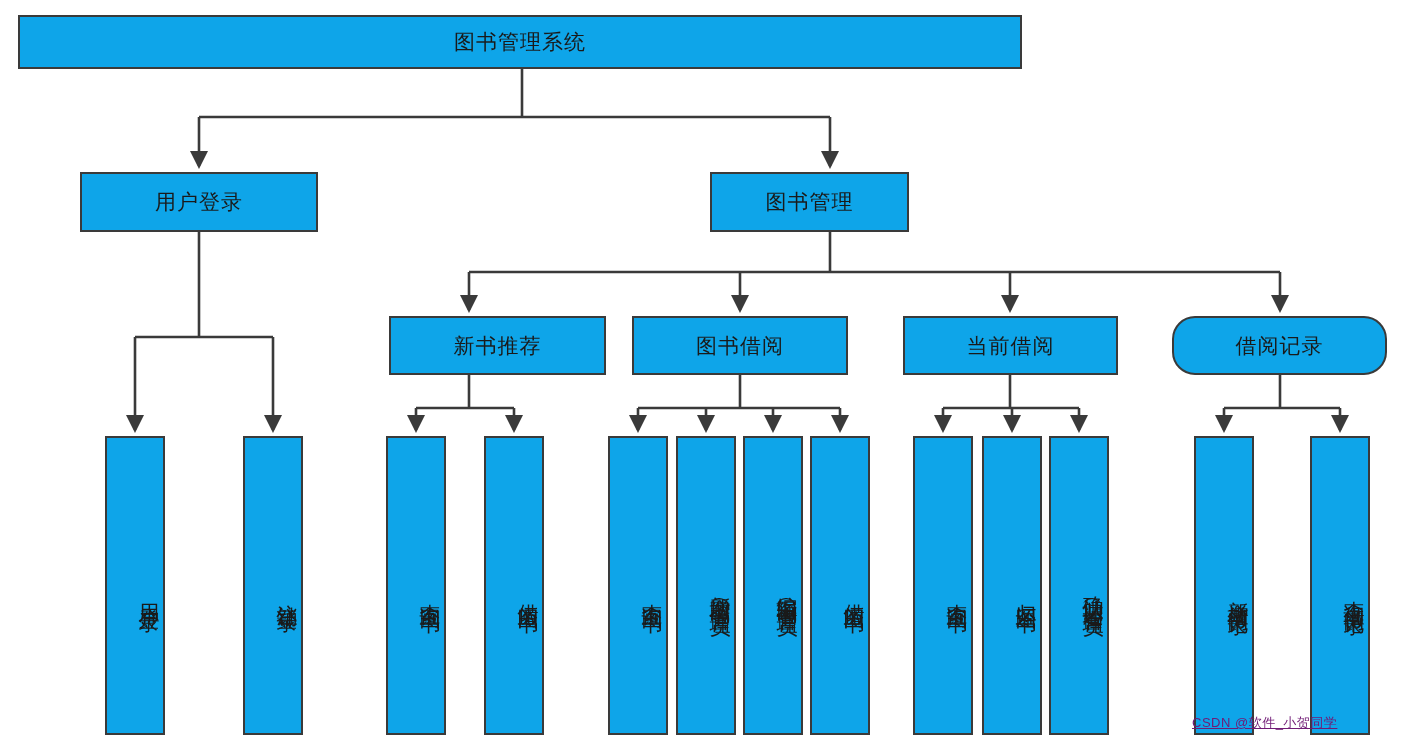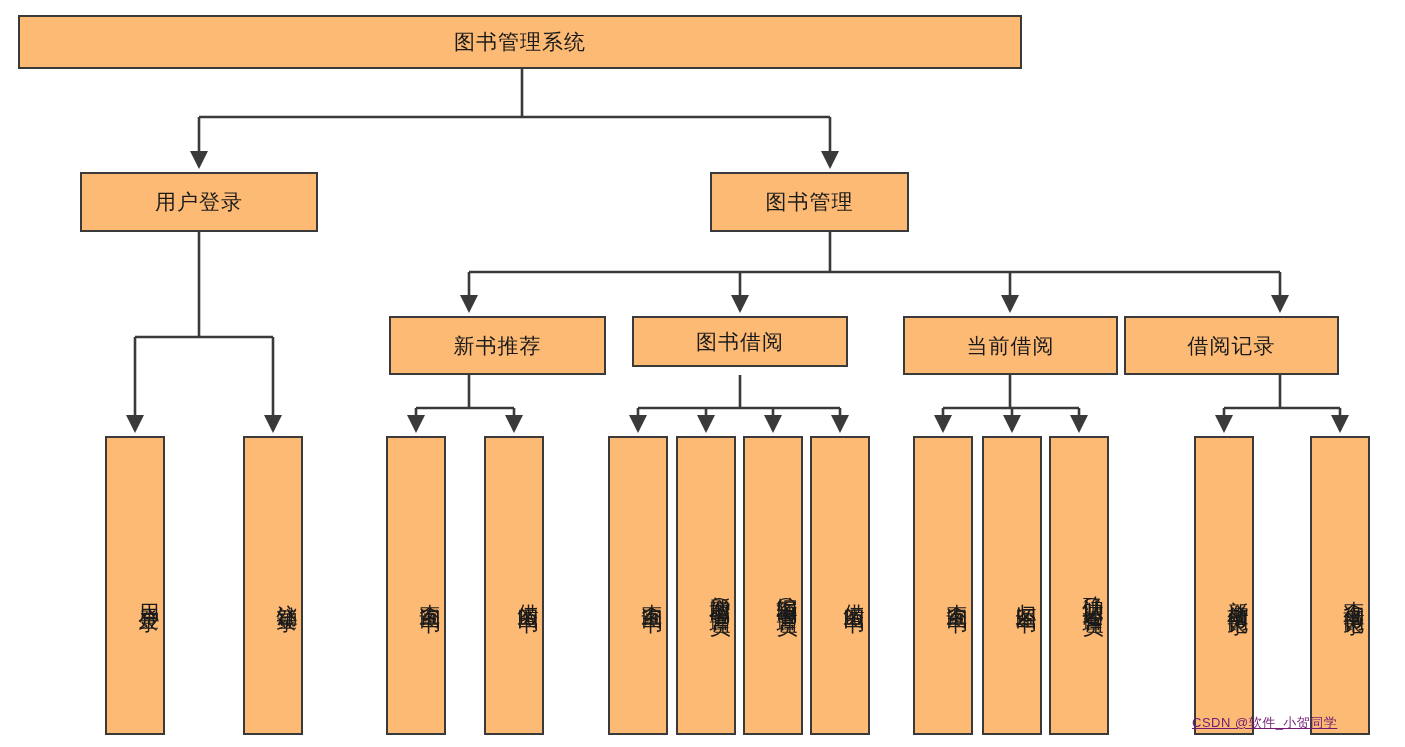--- a/index.html
+++ b/index.html
@@ -22,21 +22,21 @@
     left: 0;
     top: 0;
     width: 1405px;
     height: 747px;
     pointer-events: none;
   }
   .node {
     position: absolute;
     box-sizing: border-box;
     border: 2px solid #3a3a3a;
-    background: #fdba74;
+    background: #0ea5e9;
     display: flex;
     align-items: center;
     justify-content: center;
     color: #1a1a1a;
   }
   .node.horiz {
     font-size: 21px;
     letter-spacing: 1px;
     line-height: 1.2;
     text-align: center;
@@ -116,23 +116,23 @@
       <path d="M 1340 408 L 1340 430" marker-end="url(#arrow)"></path>
     </g>
   </svg>
 
   <div class="node horiz root" style="left: 18px; top: 15px; width: 1004px; height: 54px;">图书管理系统</div>
 
   <div class="node horiz" style="left: 80px; top: 172px; width: 238px; height: 60px;">用户登录</div>
   <div class="node horiz" style="left: 710px; top: 172px; width: 199px; height: 60px;">图书管理</div>
 
   <div class="node horiz" style="left: 361px; top: 316px; width: 217px; height: 59px; margin-left: 28px;">新书推荐</div>
-  <div class="node horiz" style="left: 632px; top: 316px; width: 216px; height: 51px;">图书借阅</div>
+  <div class="node horiz" style="left: 632px; top: 316px; width: 216px; height: 59px;">图书借阅</div>
   <div class="node horiz" style="left: 903px; top: 316px; width: 215px; height: 59px;">当前借阅</div>
-  <div class="node horiz" style="left: 1124px; top: 316px; width: 215px; height: 59px;">借阅记录</div>
+  <div class="node horiz" style="left: 1172px; top: 316px; width: 215px; height: 59px; border-radius: 23px;">借阅记录</div>
 
   <div class="node vert" style="left: 105px; top: 436px; width: 60px; height: 299px;">用户登录</div>
   <div class="node vert" style="left: 243px; top: 436px; width: 60px; height: 299px;">注销登录</div>
   <div class="node vert" style="left: 386px; top: 436px; width: 60px; height: 299px;">查询图书</div>
   <div class="node vert" style="left: 484px; top: 436px; width: 60px; height: 299px;">借阅图书</div>
   <div class="node vert" style="left: 608px; top: 436px; width: 60px; height: 299px;">查询图书</div>
   <div class="node vert" style="left: 676px; top: 436px; width: 60px; height: 299px;">新增图书（管理员）</div>
   <div class="node vert" style="left: 743px; top: 436px; width: 60px; height: 299px;">编辑图书（管理员）</div>
   <div class="node vert" style="left: 810px; top: 436px; width: 60px; height: 299px;">借阅图书</div>
   <div class="node vert" style="left: 913px; top: 436px; width: 60px; height: 299px;">查询图书</div>

